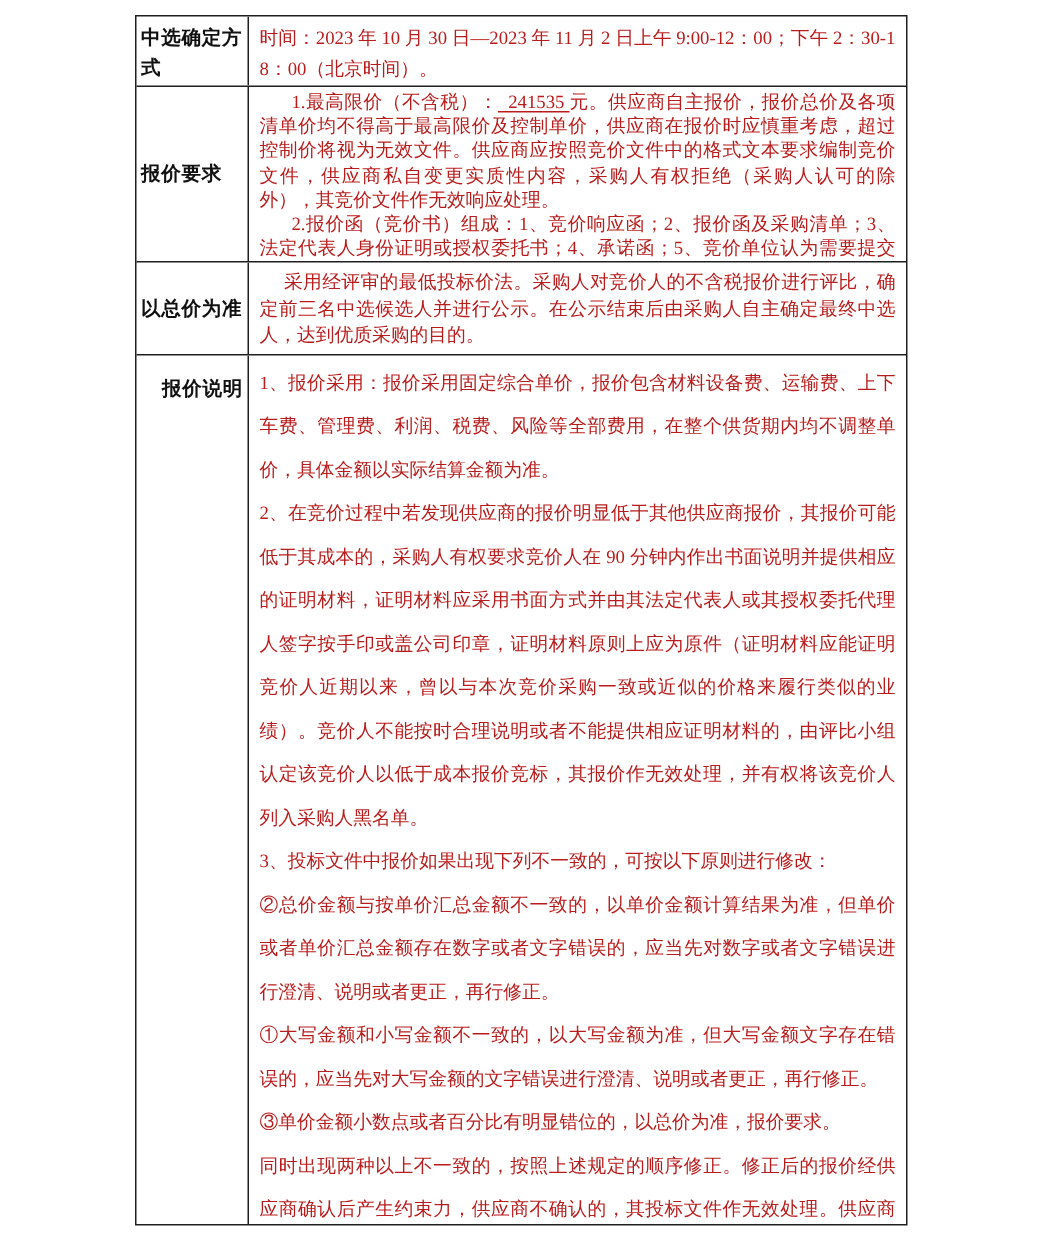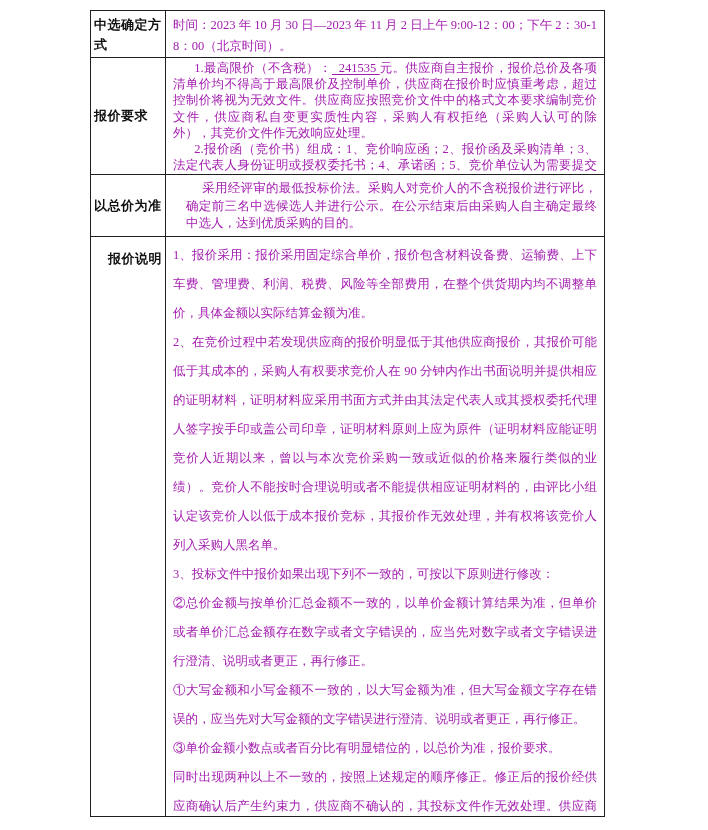--- a/index.html
+++ b/index.html
@@ -51,29 +51,29 @@
   }
   .label-top-center { text-align: right; padding-top: 12px; }
   .content-cell {
     flex: 1;
     padding: 2px 7px 2px 7px;
     overflow: hidden;
   }
   .content-cell p {
     text-align: justify;
     word-break: break-all;
-    color: #a21caf;
+    color: #b91c1c;
   }
   .row1-text { font-size: 12.5px; line-height: 21px; padding-top: 2px; }
   .row2-text { font-size: 12.5px; line-height: 16.2px; }
   .row3-text { font-size: 12.5px; line-height: 17.5px; padding-top: 3px; }
   .row4-text { font-size: 12.5px; line-height: 29px; }
   .content-cell .row4-wrap { padding-top: 2px; }
   .ind-2 { text-indent: 1.7em; }
-  .ind-1 { text-indent: 1.3em; margin-left: 13px; }
+  .ind-1 { text-indent: 1.3em; }
   .underlined-value {
     text-decoration: underline;
     text-underline-offset: 2px;
   }
 </style>
 </head>
 <body>
 
 <div class="page">
   <div class="doc-table">

